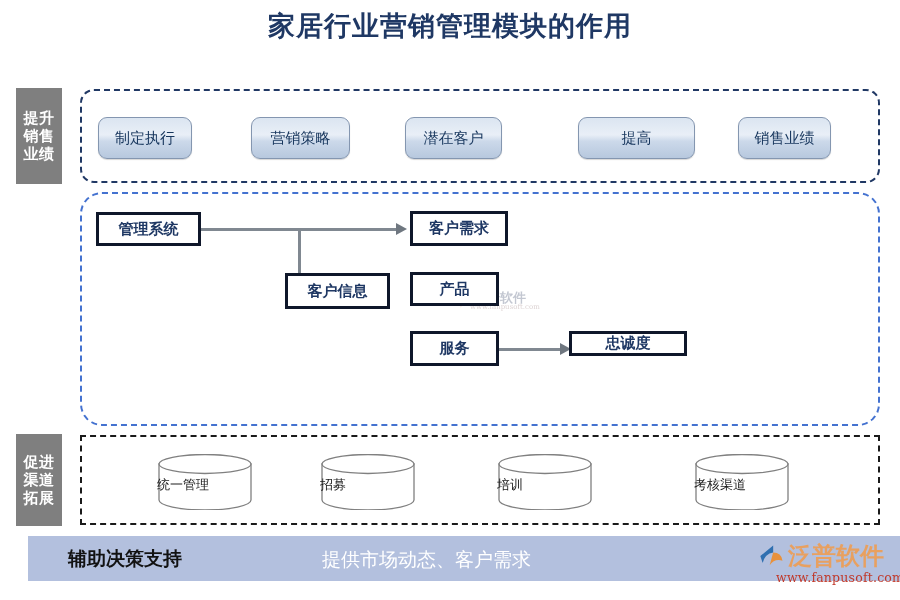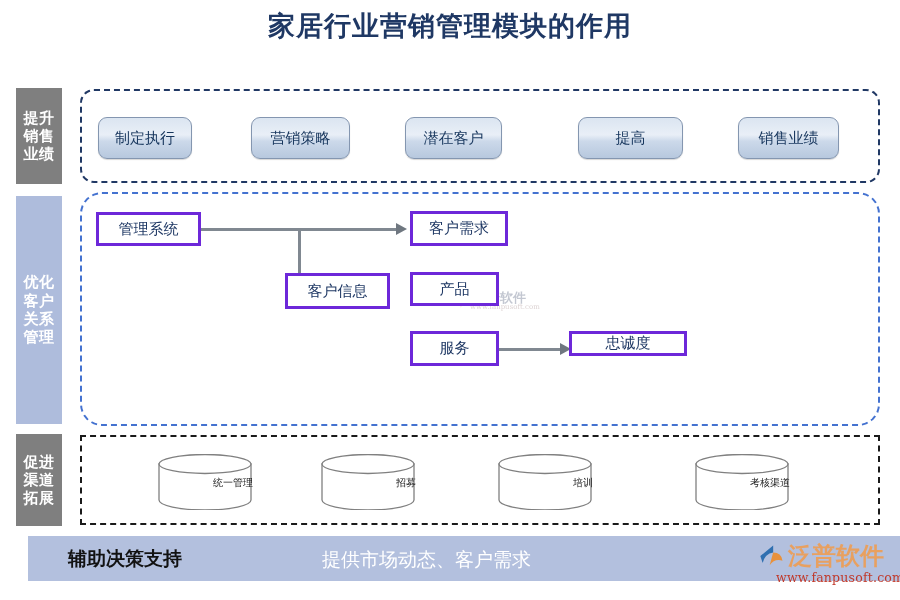--- a/index.html
+++ b/index.html
@@ -80,26 +80,26 @@
     font-family: "DejaVu Sans", "Liberation Sans", sans-serif;
     font-size: 15px;
     color: #17365d;
   }
 
   
   .flow-box {
     position: absolute;
     box-sizing: border-box;
     background: #ffffff;
-    border: 3px solid #6d28d9;
+    border: 3px solid #0f172a;
     display: flex;
     align-items: center;
     justify-content: center;
     font-family: "DejaVu Serif", "Liberation Serif", serif;
-    font-weight: normal;
+    font-weight: bold;
     font-size: 15px;
     color: #1f3864;
     z-index: 3;
   }
 
   
   .conn { position: absolute; background: #808891; z-index: 2; }
   .arrow-head {
     position: absolute;
     width: 0; height: 0;
@@ -112,23 +112,23 @@
   
   .cylinder {
     position: absolute;
     width: 96px; height: 56px;
     z-index: 3;
   }
   .cylinder .cyl-label {
     position: absolute;
     left: 0; top: 22px;
     width: 96px;
-    text-align: right;
+    text-align: left;
     font-family: Liberation Sans, sans-serif;
-    font-size: 10px;
+    font-size: 13px;
     color: #1a1a1a;
   }
 
   
   #bottom-bar {
     position: absolute;
     left: 28px; top: 536px;
     width: 872px; height: 45px;
     background: #b3c0de;
   }
@@ -195,31 +195,23 @@
       <span>销售</span>
       <span>业绩</span>
     </div>
   </div>
 
   <div class="panel" id="panel-1"></div>
 
   <div class="pill-btn" style="left:98px;  top:117px; width:94px;">制定执行</div>
   <div class="pill-btn" style="left:251px; top:117px; width:99px;">营销策略</div>
   <div class="pill-btn" style="left:405px; top:117px; width:97px;">潜在客户</div>
-  <div class="pill-btn" style="left:578px; top:117px; width:105px;">提高</div>
-  <div class="pill-btn" style="left:738px; top:117px; width:101px;">销售业绩</div>
-
-  <div class="side-label" id="side-label-2">
-    <div>
-      <span>优化</span>
-      <span>客户</span>
-      <span>关系</span>
-      <span>管理</span>
-    </div>
-  </div>
+  <div class="pill-btn" style="left:578px; top:117px; width:117px;">提高</div>
+  <div class="pill-btn" style="left:738px; top:117px; width:93px;">销售业绩</div>
+
 
   <div class="panel" id="panel-2"></div>
 
   <div id="watermark">
     <svg width="20" height="20" viewBox="0 0 24 24" style="position:absolute;left:0;top:3px;">
       <path d="M2 12 L13 3 L13 9 Q6 10 4 18 Z" fill="#3a6ea5"></path>
       <path d="M13 9 Q20 9 21 16 Q14 14 10 20 Z" fill="#e0843c"></path>
     </svg>
     <div class="wm-text">泛普软件</div>
     <div class="wm-url">www.fanpusoft.com</div>

